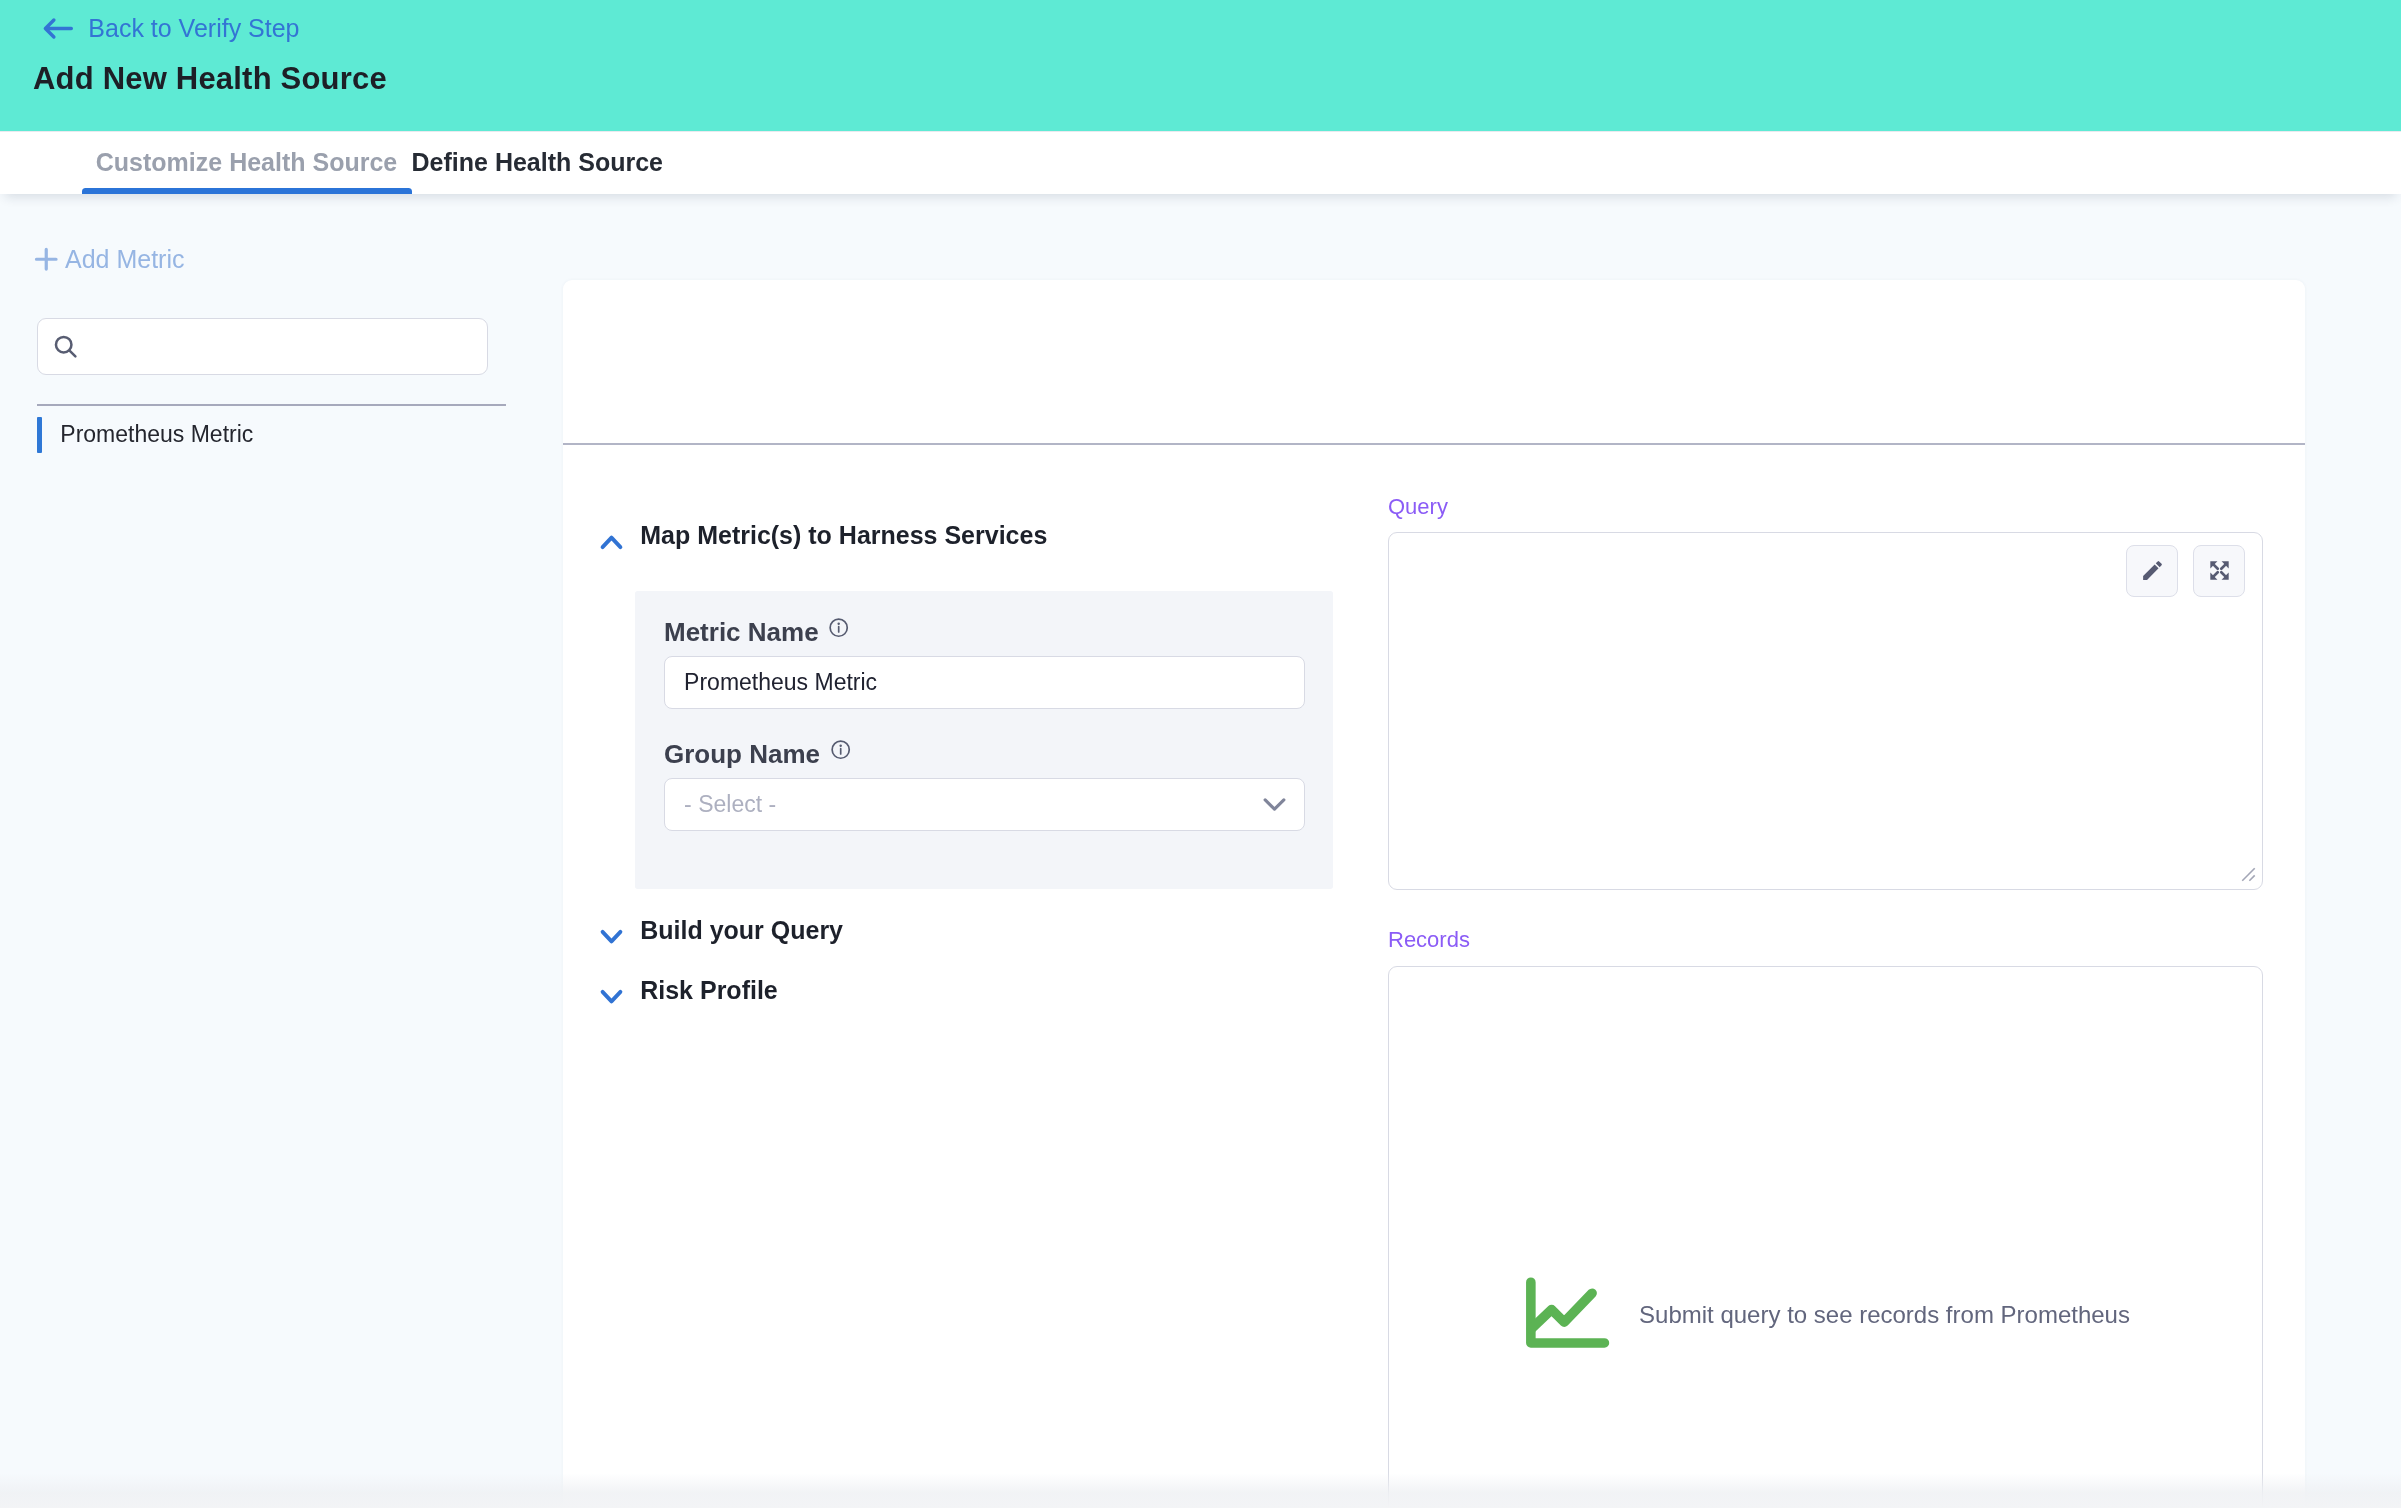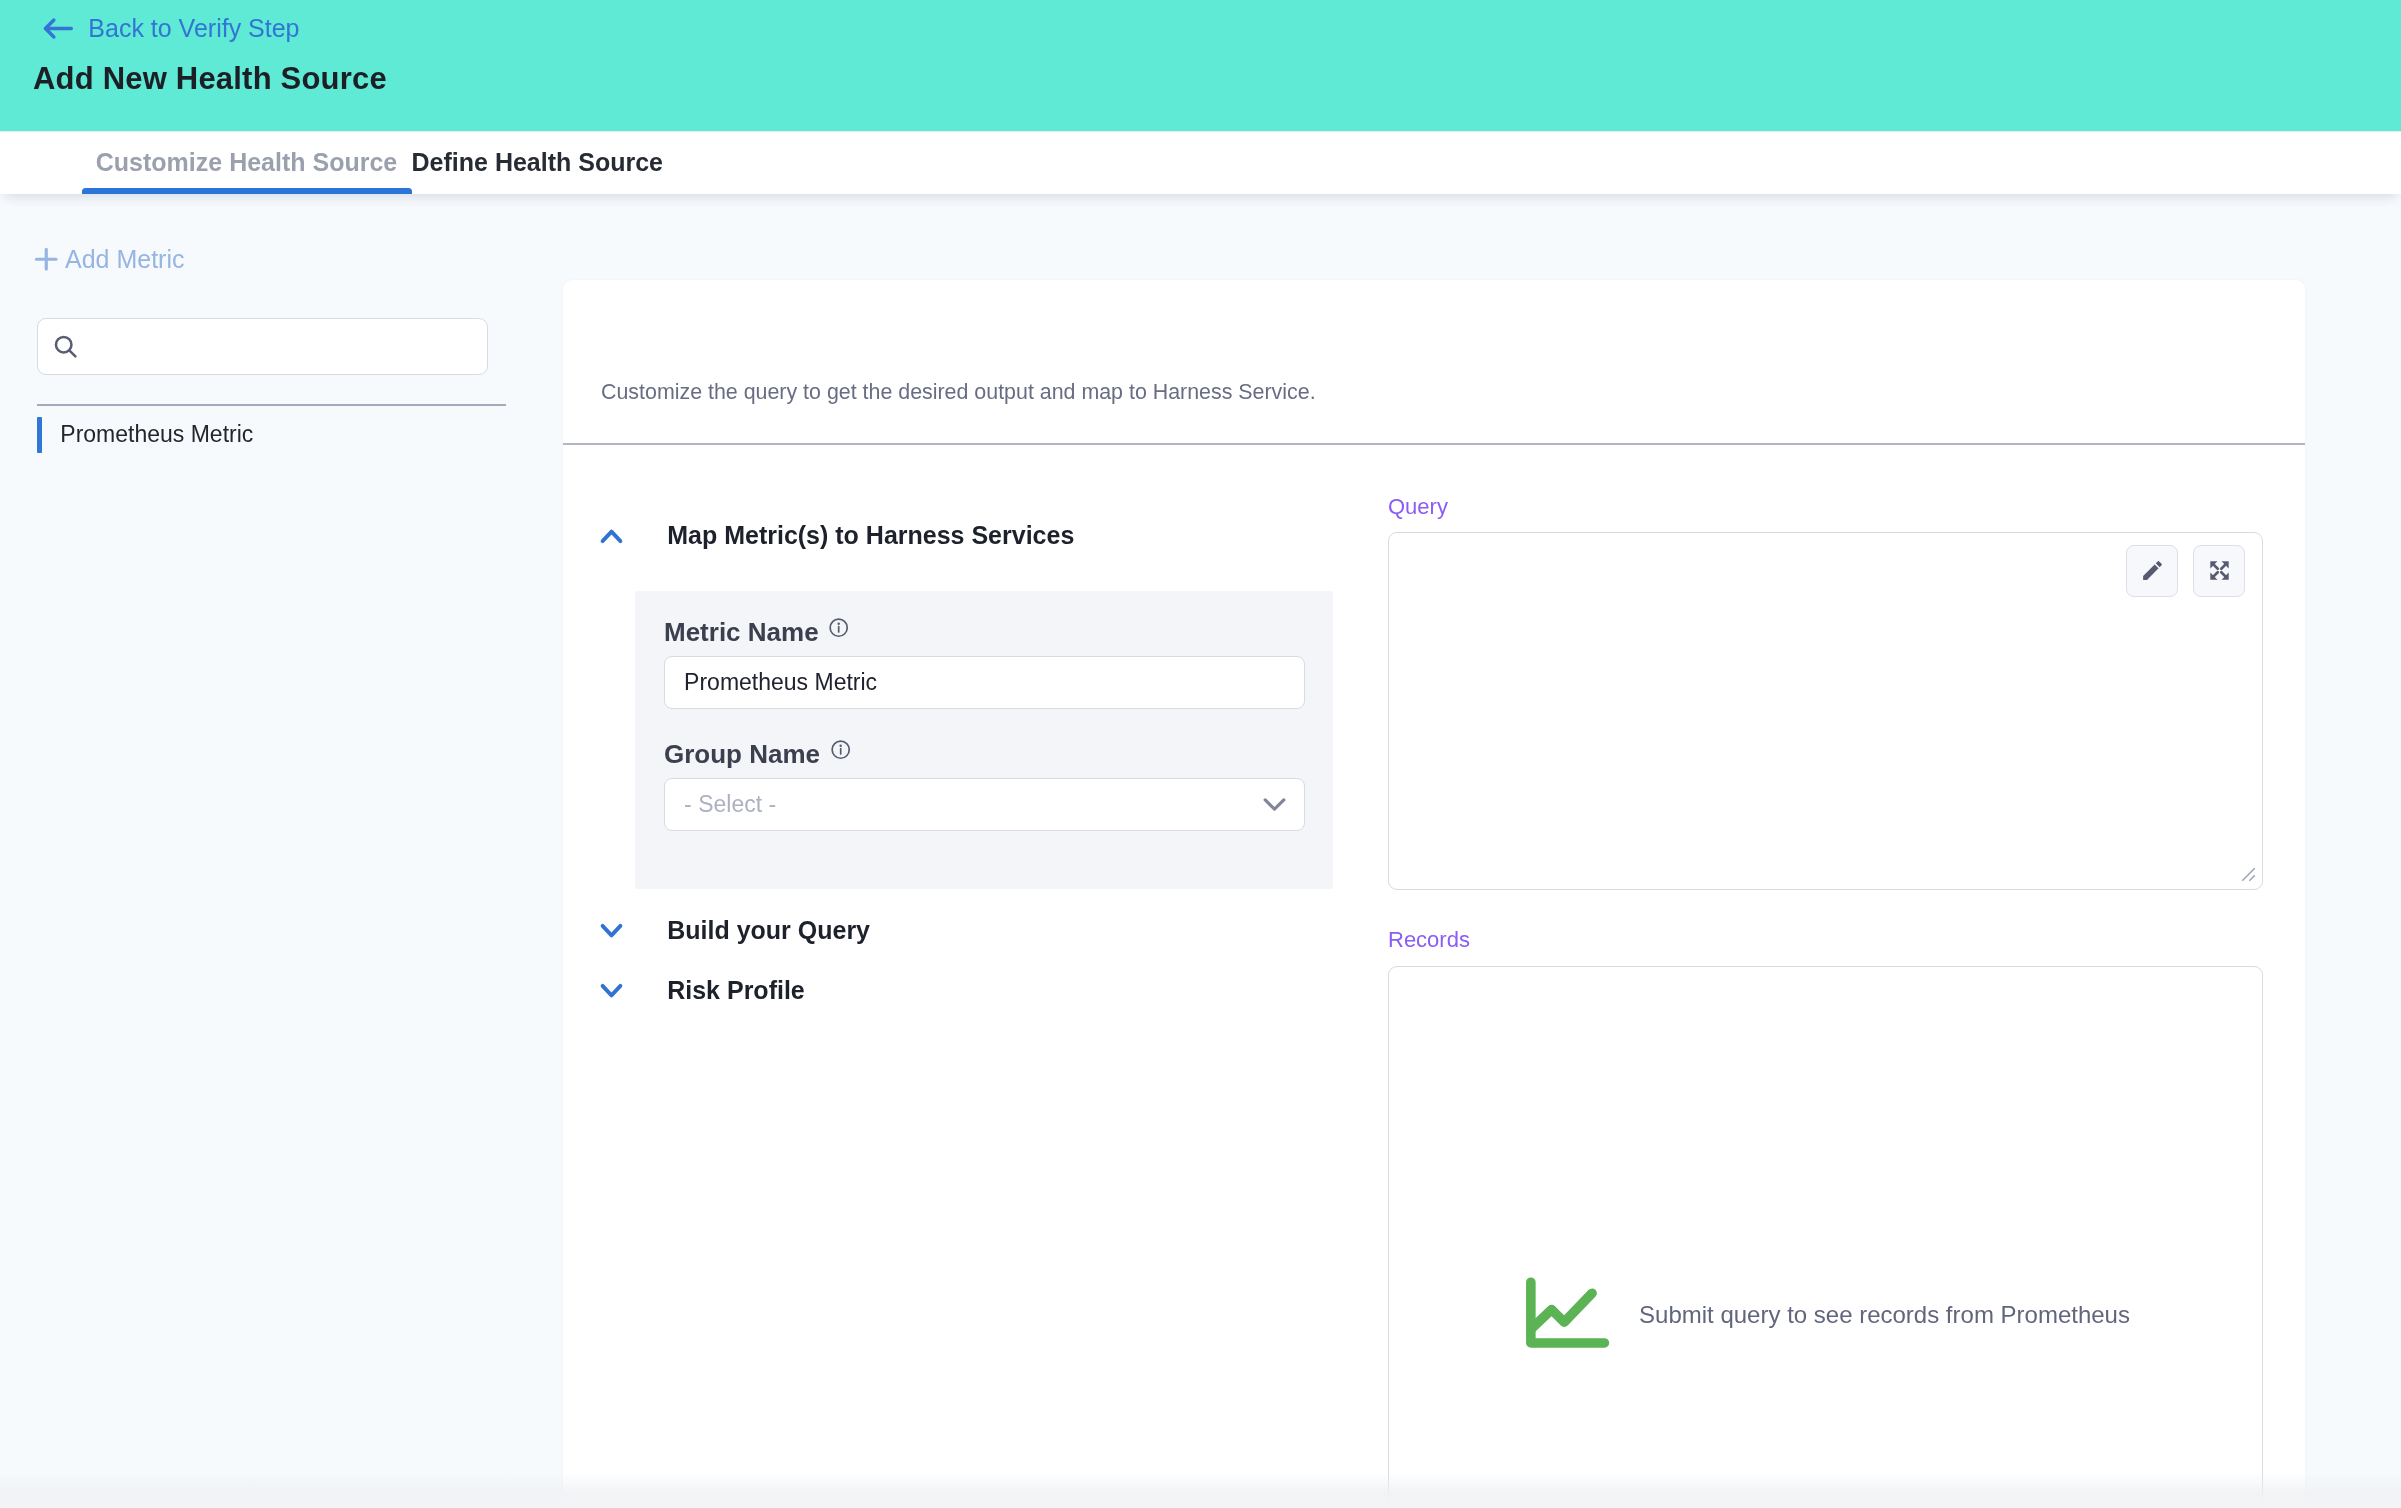--- a/index.html
+++ b/index.html
@@ -46,21 +46,21 @@
 
   
   .card { position:absolute; left:563px; top:86px; width:1742px; height:calc(100% - 86px);
           background:#ffffff; border-radius:9px 9px 0 0; box-shadow:0 0.9px 3.6px rgba(40,60,100,0.05); }
   .card-title { position:absolute; left:38px; top:52px; font-size:31px; font-weight:700; color:#1d1f26; }
   .card-subtitle { position:absolute; left:38px; top:100px; font-size:21.4px; color:#686d83; }
   .card-divider { position:absolute; left:0; top:163px; width:100%; height:1.8px; background:#b2b5c6; }
 
   
   .col-left { position:absolute; left:38px; top:0; width:734px; }
-  .sec-row { position:absolute; left:-1.8px; display:flex; align-items:center; gap:43px; cursor:pointer; }
+  .sec-row { position:absolute; left:-1.8px; display:flex; align-items:flex-end; gap:16px; cursor:pointer; }
   .sec-row svg { width:25px; height:16px; display:block; }
   .sec-row .sec-label { font-size:25px; font-weight:700; color:#1d212b; line-height:1.1; }
   .sec-map   { top:242px; }
   .sec-build { top:637px; }
   .sec-risk  { top:697px; }
 
   .gray-panel { position:absolute; left:34px; top:311px; width:698px; height:298px; background:#f3f5f9; border-radius:2.7px; }
   .field-label { display:flex; align-items:flex-start; gap:9.8px; font-size:26px; color:#3c404e; font-weight:700; }
   .field-label svg { width:21.4px; height:21.4px; display:block; }
   .lbl-metric { position:absolute; left:29px; top:26px; }
@@ -143,21 +143,20 @@
         <input type="text" value="" style="">
       </div>
       <div class="side-divider"></div>
       <div class="metric-item">
         <div class="sel-bar"></div>
         <span>Prometheus Metric</span>
       </div>
     </div>
 
     <div class="card">
-      <div class="card-subtitle">Customize the query to get the desired output and map to Harness Service.</div>
       <div class="card-divider"></div>
 
       <div class="col-left">
 
         <div class="sec-row sec-map">
           <svg viewBox="0 0 20 14" fill="none">
             <path d="M2.2 11.5 L10 3.2 L17.8 11.5" stroke="#3173d3" stroke-width="3.4" stroke-linecap="round" stroke-linejoin="round"></path>
           </svg>
           <span class="sec-label">Map Metric(s) to Harness Services</span>
         </div>

